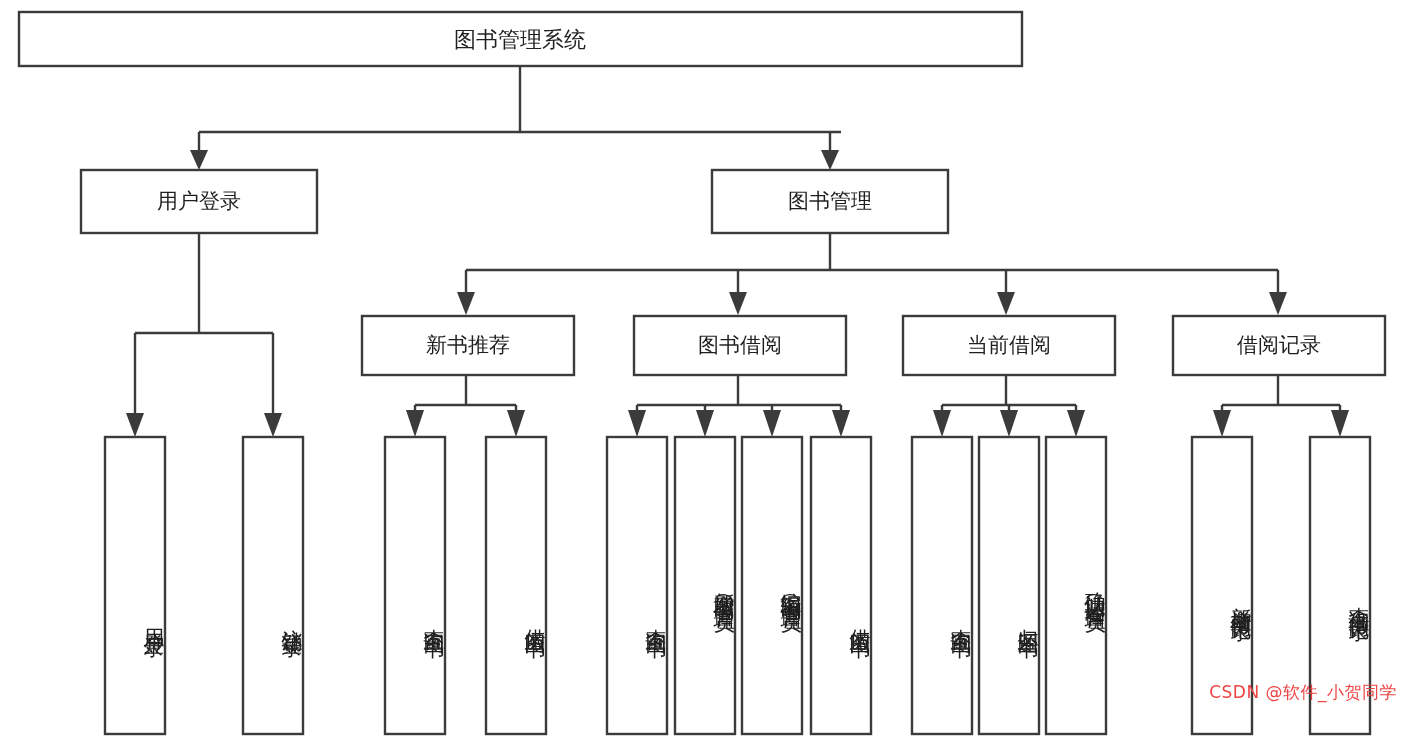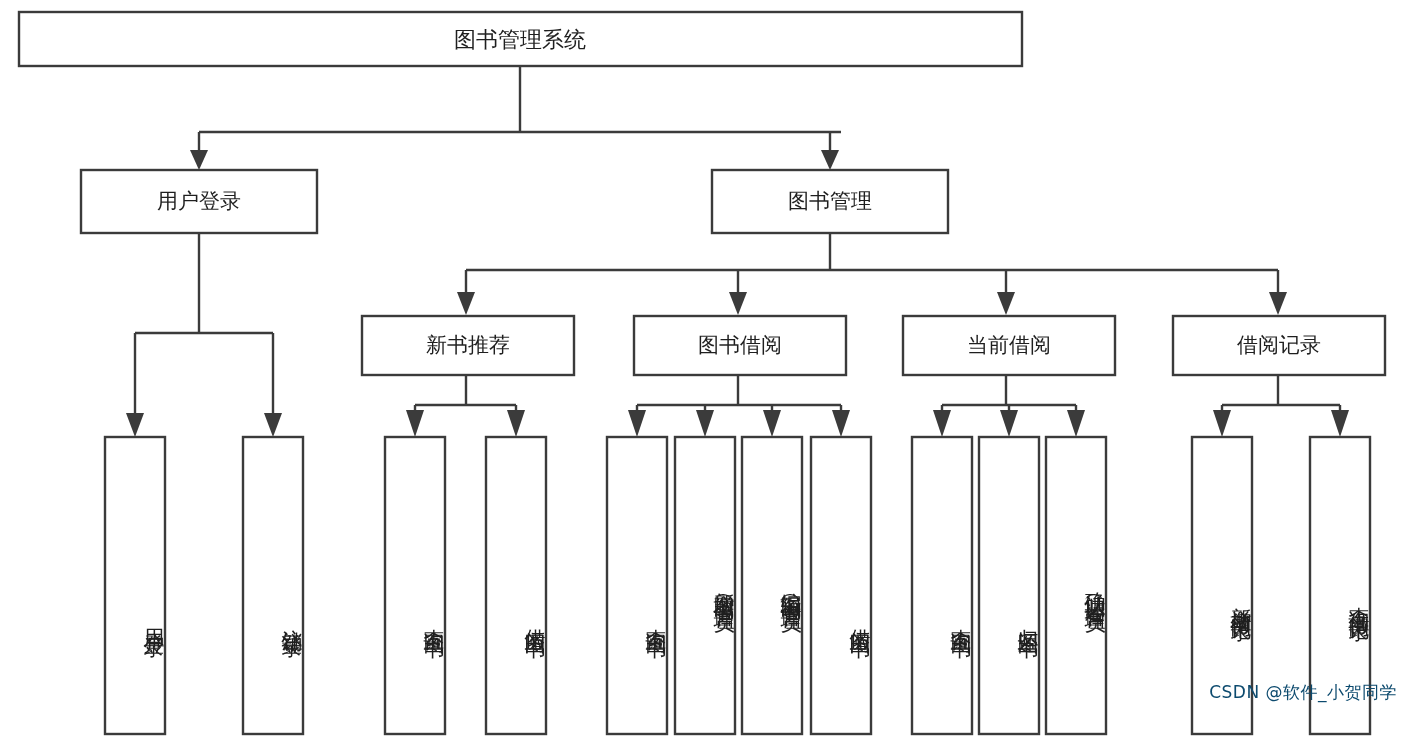--- a/index.html
+++ b/index.html
@@ -71,21 +71,21 @@
     align-items: flex-start;
     justify-content: center;
     pointer-events: none;
   }
   .watermark {
     position: absolute;
     right: 8px;
     bottom: 6px;
     font-family: "DejaVu Sans", "Liberation Sans", sans-serif;
     font-size: 17px;
-    color: #0c4a6e;
+    color: #ef4444;
     letter-spacing: 0.5px;
     white-space: nowrap;
   }
 </style>
 </head>
 <body>
 
 <div id="diagram-root">
 
   <svg id="tree-svg" viewBox="0 0 1405 747">

